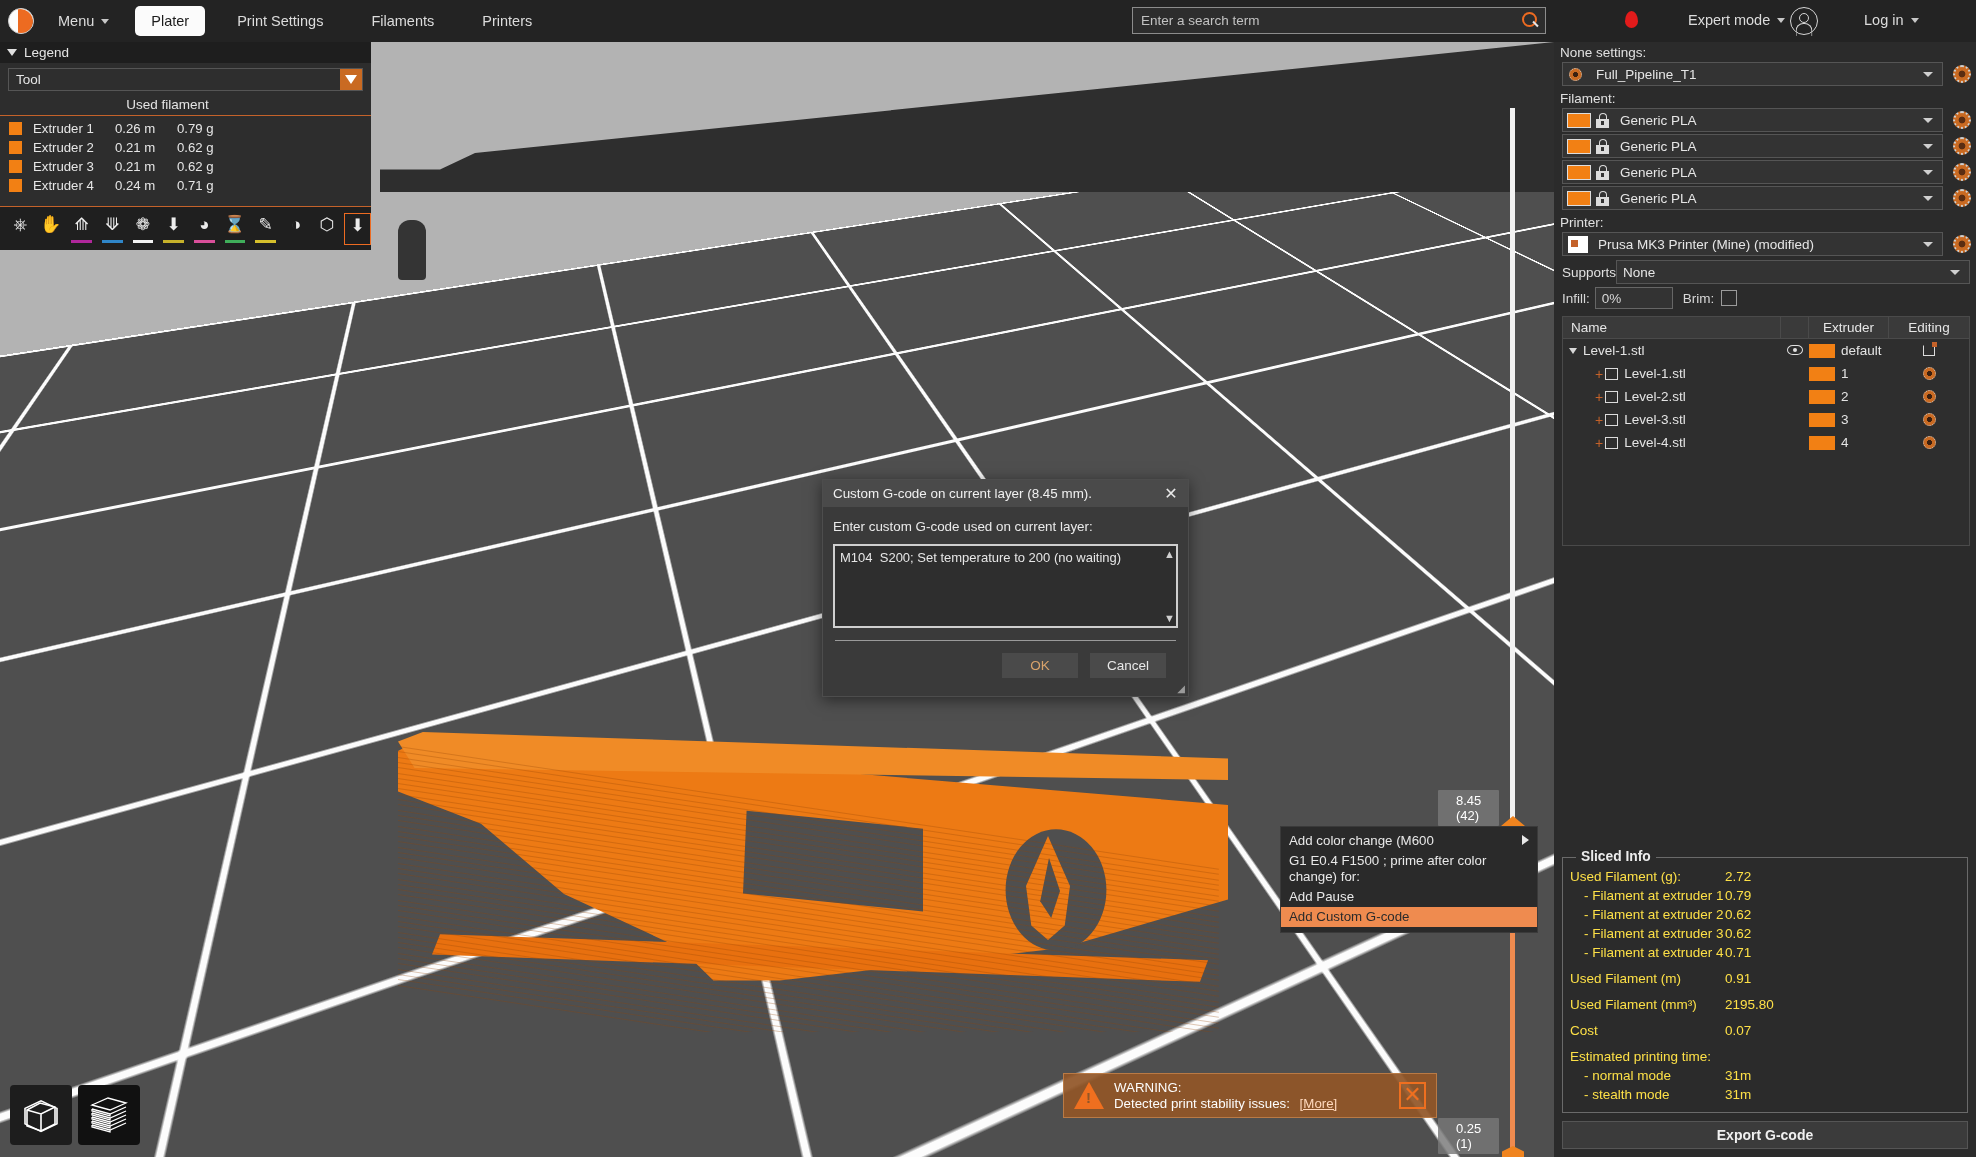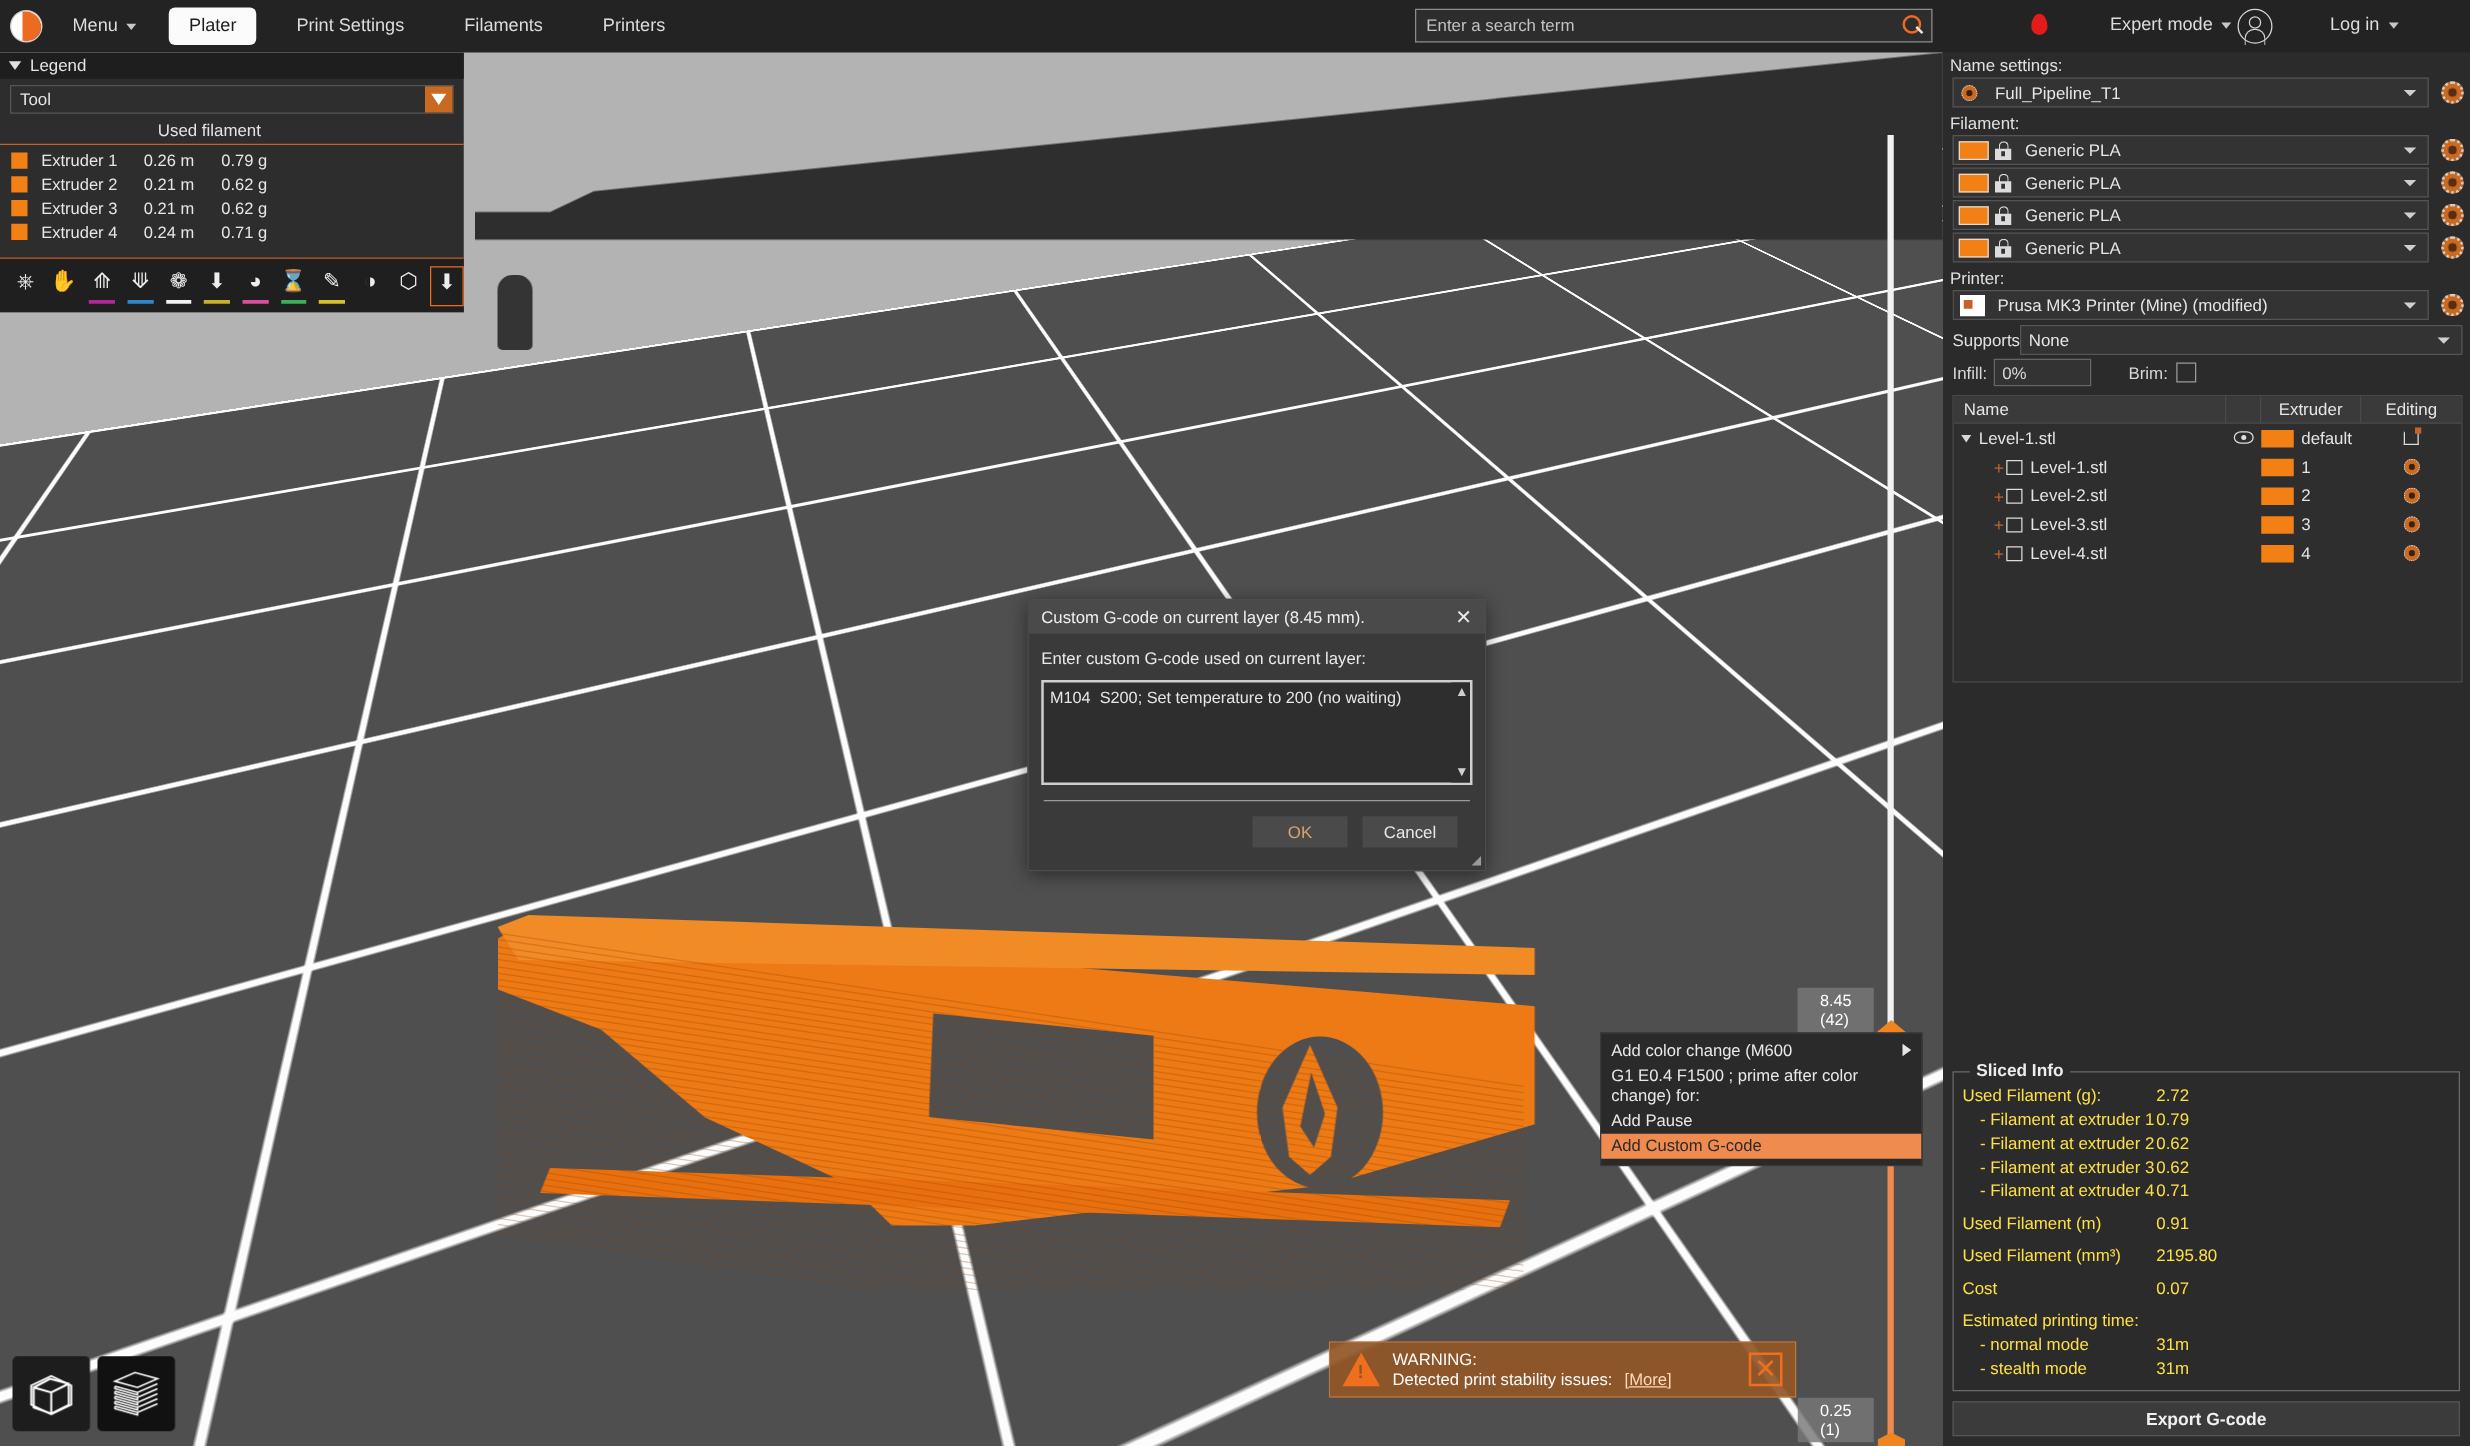--- a/index.html
+++ b/index.html
@@ -560,21 +560,21 @@
         <span class="glyph">⬡</span>
         <span class="underbar" style="background: transparent;"></span>
       </div>
       <div class="tb-ico selected">
         <span class="glyph">⬇</span>
         <span class="underbar" style="background: transparent;"></span>
       </div>
     </div>
 
   <div id="right">
-    <div class="sec-label">Name settings:</div>
+    <div class="sec-label">None settings:</div>
     <div class="combo-row">
       <div class="combo" style="flex:1;">
         <span class="cog-sm" style="margin:0 8px 0 6px;"></span>
         <span class="txt">Full_Pipeline_T1</span>
         <span class="chev"></span>
       </div>
       <span class="cog"></span>
     </div>
 
     <div class="sec-label">Filament:</div>
@@ -646,21 +646,21 @@
         <span class="chev"></span>
       </div>
     </div>
 
     <div id="infill-row">
       <span>Infill:</span>
       <div id="infill-combo">
         <span class="txt" style="padding-left:6px;flex:1;">0%</span>
         <span class="chev" style="margin-right:6px;"></span>
       </div>
-      <span style="margin-left:30px;">Brim:</span>
+      <span style="margin-left:10px;">Brim:</span>
       <span id="brim-box"></span>
     </div>
 
     <div id="objtable">
       <div id="objhead">
         <div class="c1">Name</div>
         <div class="c2"></div>
         <div class="c3">Extruder</div>
         <div class="c4">Editing</div>
       </div>

